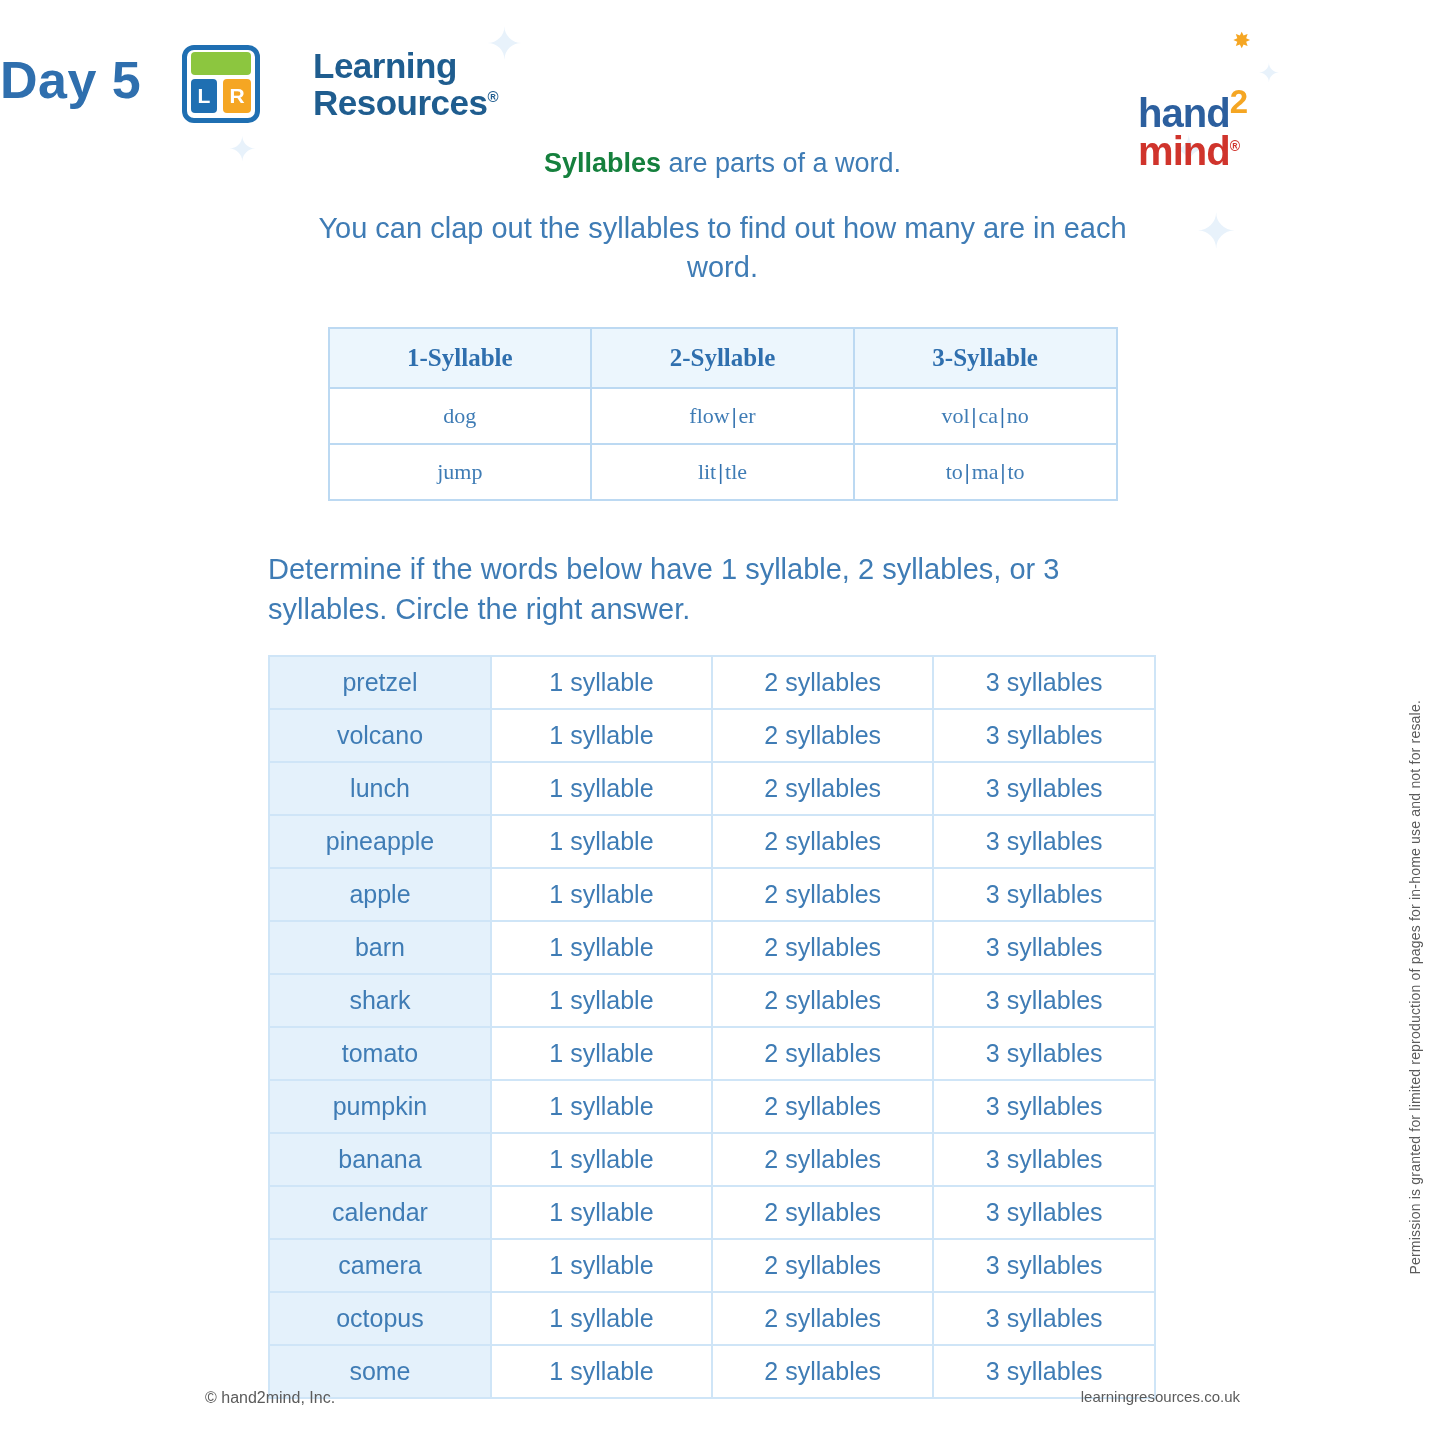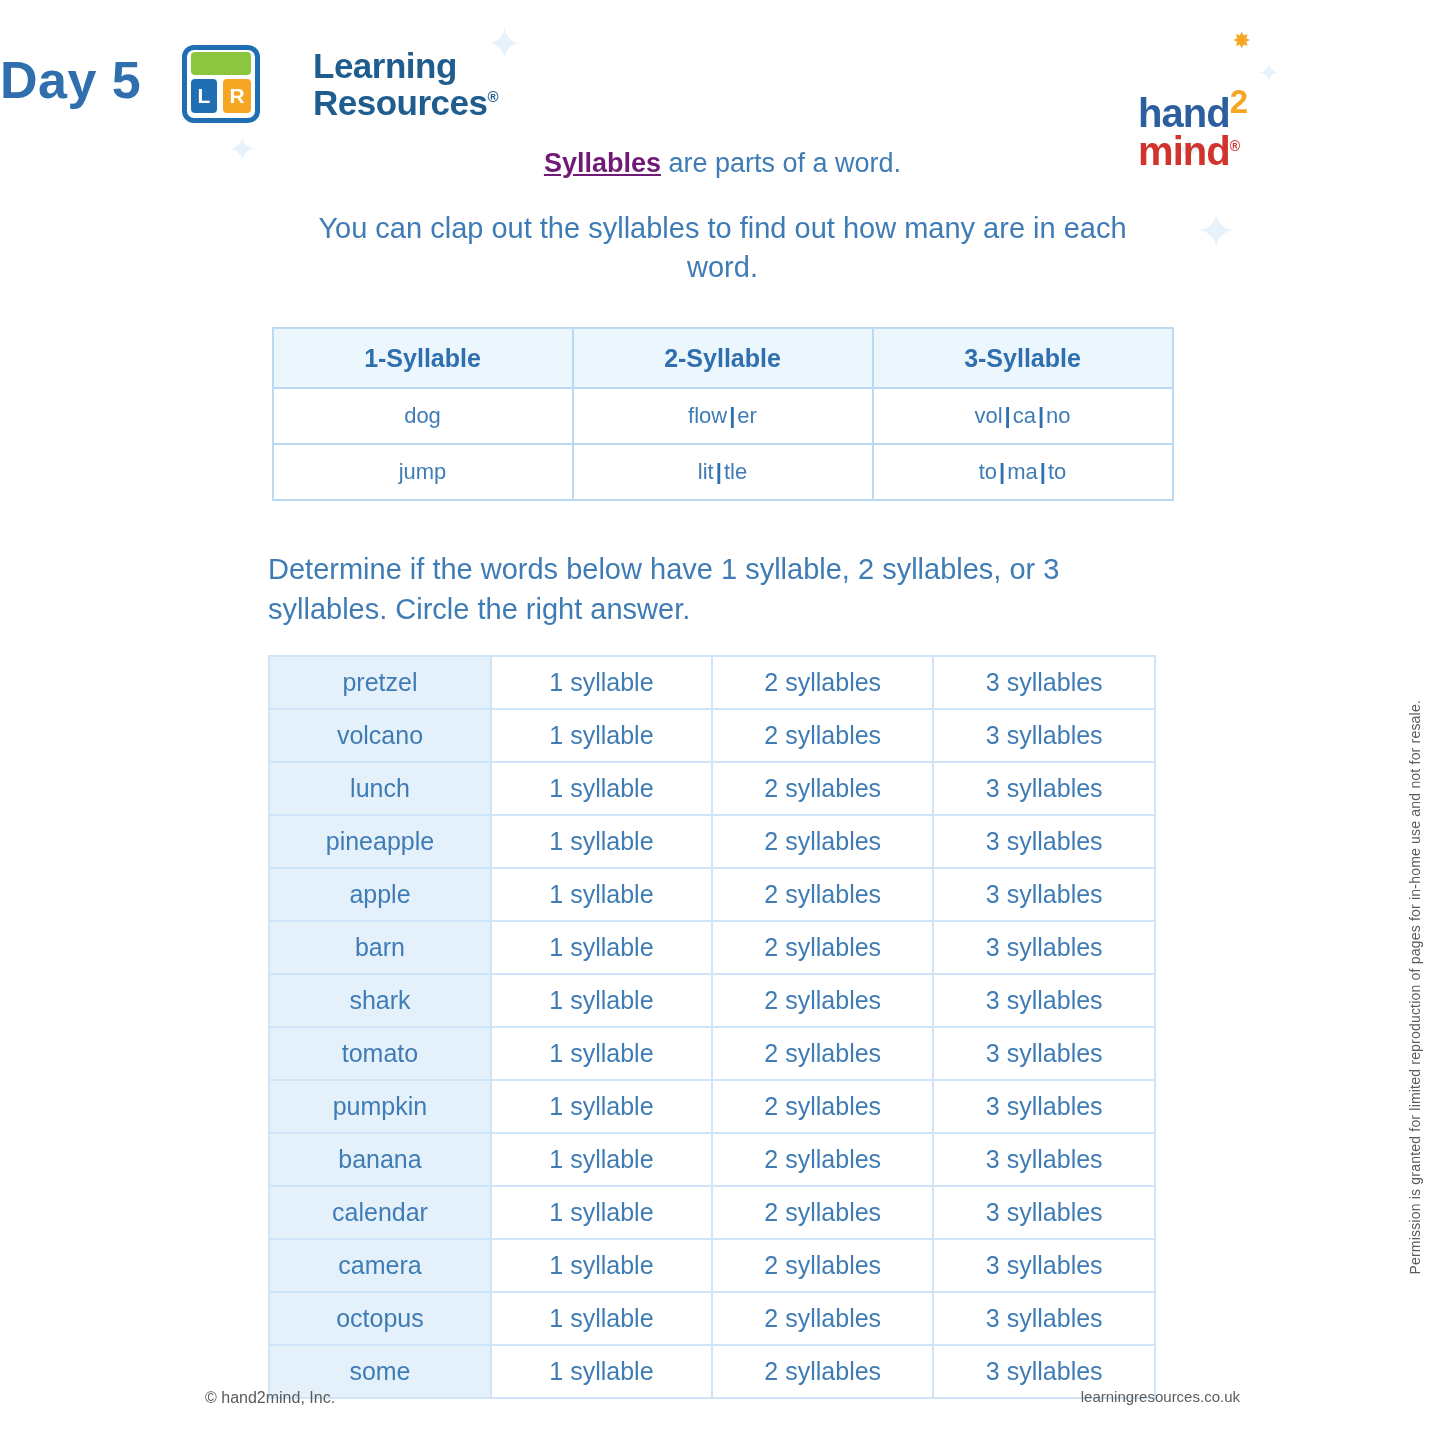--- a/index.html
+++ b/index.html
@@ -156,39 +156,39 @@
   }
 
   
   .subtitle {
     text-align: center;
     font-size: 27px;
     color: #3f7cb5;
     margin-top: -22px;
   }
   .subtitle b {
-    color: #701a75;
-    text-decoration: underline;
+    color: #15803d;
   }
   .instructions {
     text-align: center;
     font-size: 29px;
     color: #3f7cb5;
     line-height: 1.35;
     margin: 30px auto 16px;
     width: 830px;
   }
 
   
   table {
     border-collapse: collapse;
   }
   .example-table {
     margin: 40px auto 0;
-    width: 902px;
+    width: 790px;
+    font-family: Liberation Serif, serif;
   }
   .example-table th, .example-table td {
     border: 2px solid #bcd9f2;
     text-align: center;
     font-size: 22px;
     color: #3f7cb5;
     height: 52px;
     font-weight: normal;
   }
   .example-table th {

